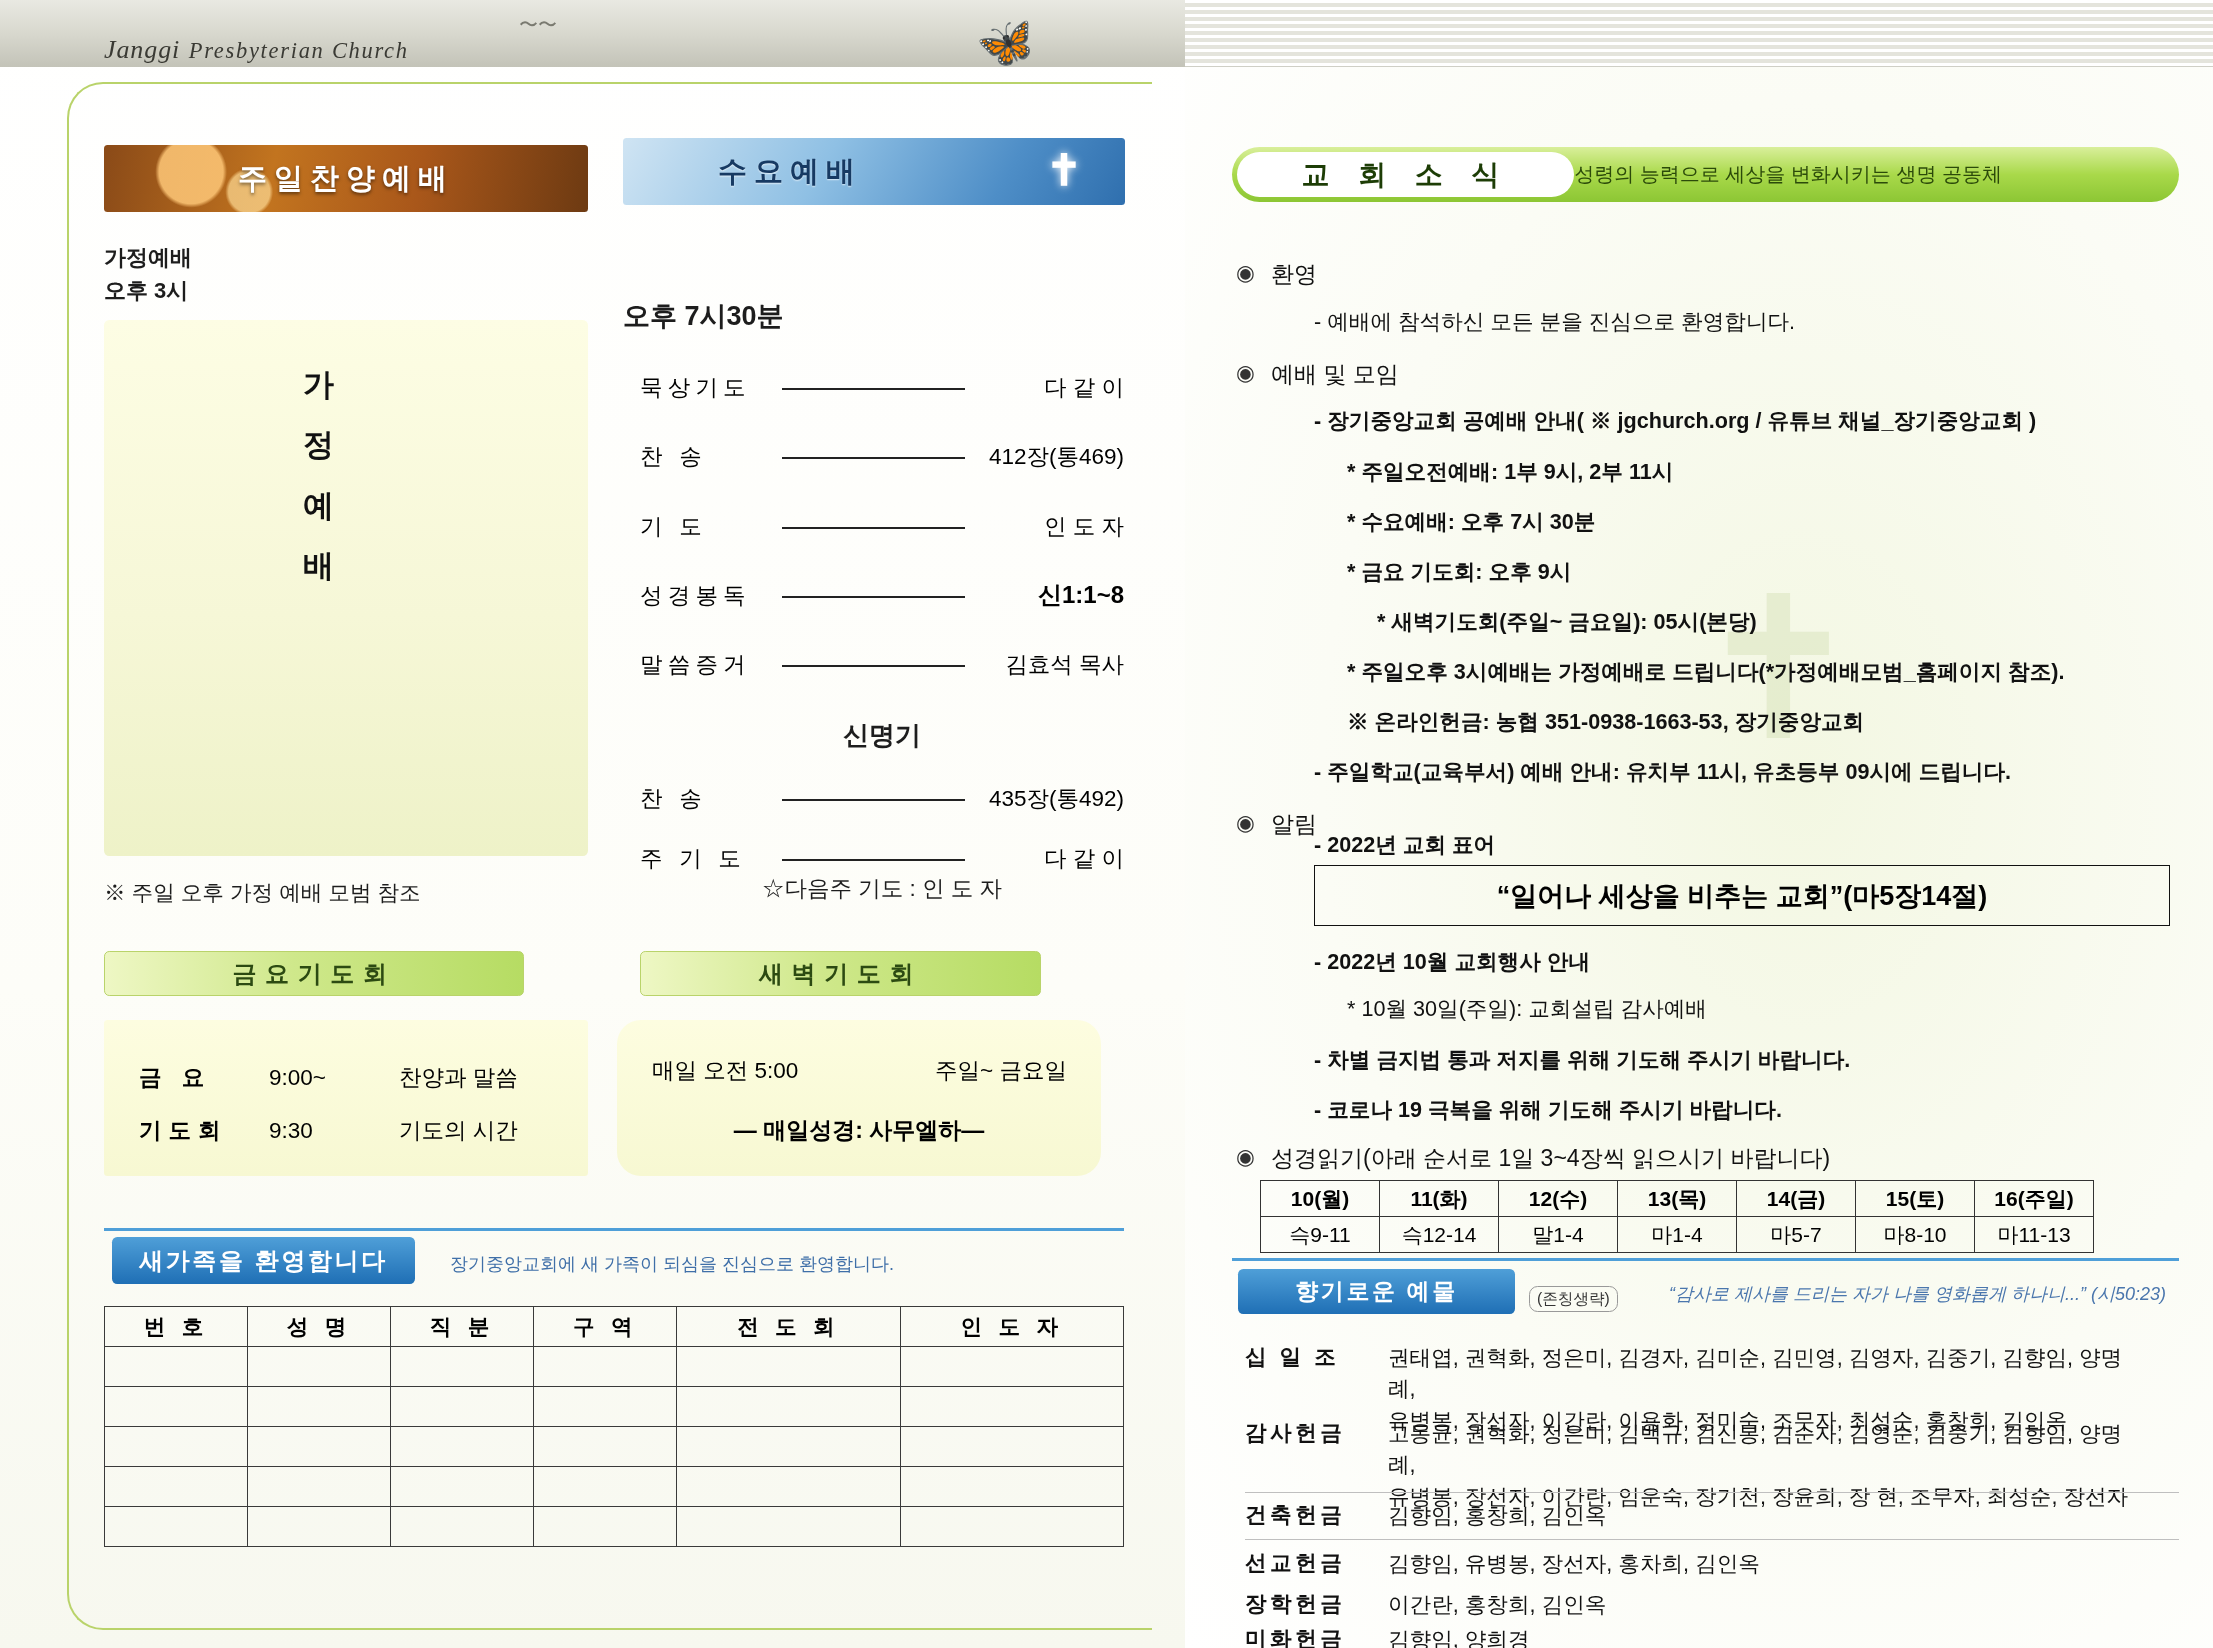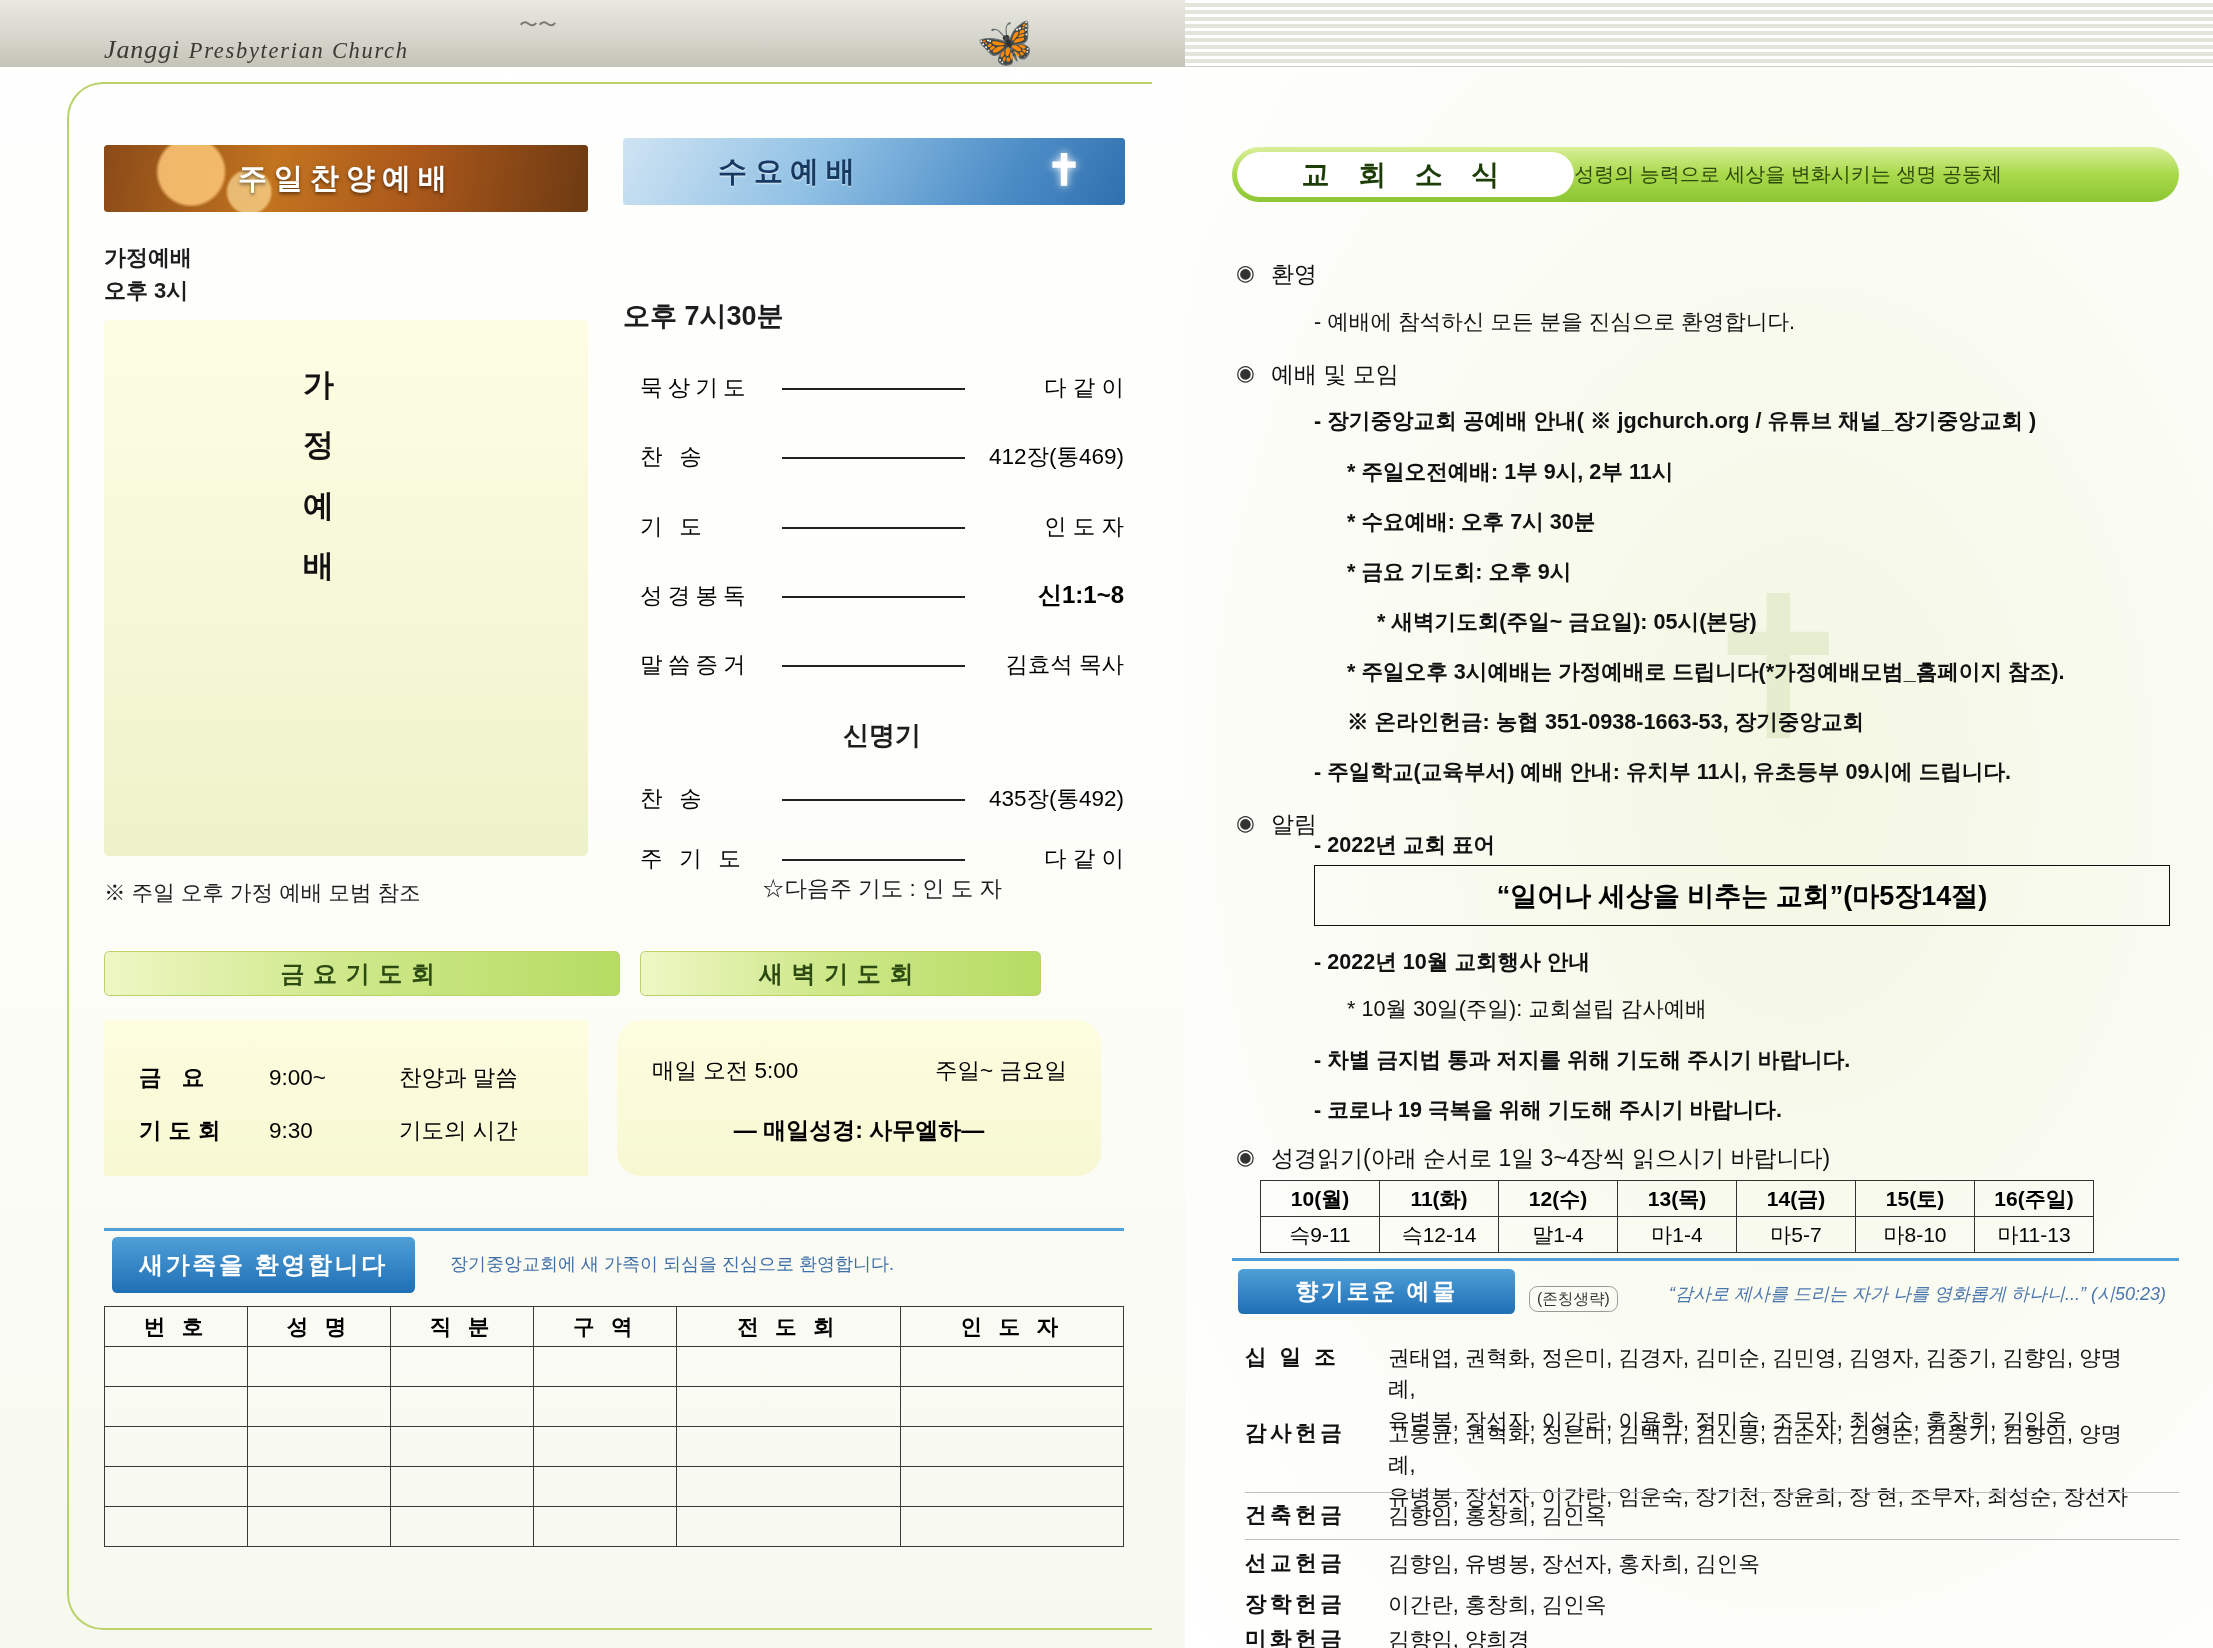--- a/index.html
+++ b/index.html
@@ -100,38 +100,38 @@
   #wed-next { left:640px; top:873px; width:484px; text-align:center; font-size:22.5px;}
 
   
   .greenhdr {
     position:absolute; height:45px; border-radius:5.2px;
     background: linear-gradient(90deg,#eef7c4 0%, #cfe88b 45%, #b6dc63 100%);
     border:0.9px solid #b9d36a;
     display:flex; align-items:center; justify-content:center;
     font-size:24px; font-weight:bold; letter-spacing:8.6px; color:#2c4a12;
   }
-  #fri-hdr { left:104px; top:951px; width:516px;text-align:right;}
+  #fri-hdr { left:104px; top:951px; width:420px;text-align:right;}
   #dawn-hdr { left:640px; top:951px; width:401px;}
   .yellowbox {
     position:absolute; height:156px; border-radius:3.5px;
     background: linear-gradient(180deg,#fdfde0 0%,#f7f8d2 100%);
   }
   #fri-box { left:104px; top:1020px; width:484px; }
   #dawn-box { left:617px; top:1020px; width:484px;border-radius:24px; }
   .fri-line { position:absolute; display:flex; font-size:22.5px; align-items:center;}
   .fri-line .c1 { width:130px; font-weight:bold; letter-spacing:7px;}
   .fri-line .c2 { width:130px; }
   .fri-line .c3 { }
   #dawn-l1 { position:absolute; left:35px; top:35px; font-size:22.5px; width:415px; display:flex; justify-content:space-between;}
   #dawn-l2 { position:absolute; left:0; top:95px; width:484px; text-align:center; font-size:23px; font-weight:bold;}
 
   
   #newfam-hdr {
-    position:absolute; left:112px; top:1237px; width:303px; height:56px;
+    position:absolute; left:112px; top:1237px; width:303px; height:47px;
     background: linear-gradient(180deg,#4f9fd8 0%, #1f6fb5 100%);
     border-radius:5.2px; color:#fff; font-size:24px; font-weight:bold;
     display:flex; align-items:center; justify-content:center; letter-spacing:2.6px;
   }
   #newfam-sub { position:absolute; left:450px; top:1252px; font-size:18px; color:#3f6fa8;}
   #newfam-rule { position:absolute; left:104px; top:1228px; width:1020px; height:2.6px; background:#4f9fd8;}
   #newfam-table { position:absolute; left:104px; top:1306px; width:1020px; border-collapse:collapse;}
   #newfam-table th, #newfam-table td { border:1.7px solid #3a3a3a; height:40px; font-size:21.6px; font-weight:bold; letter-spacing:5.2px;}
   #newfam-table td { height:40px; }
 

